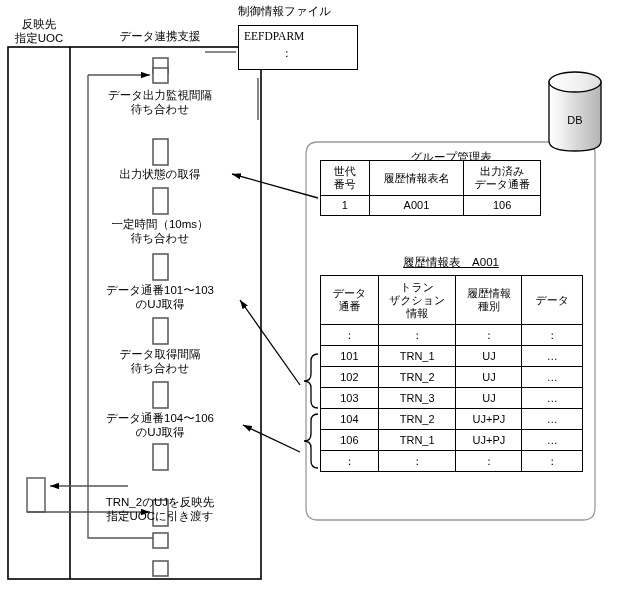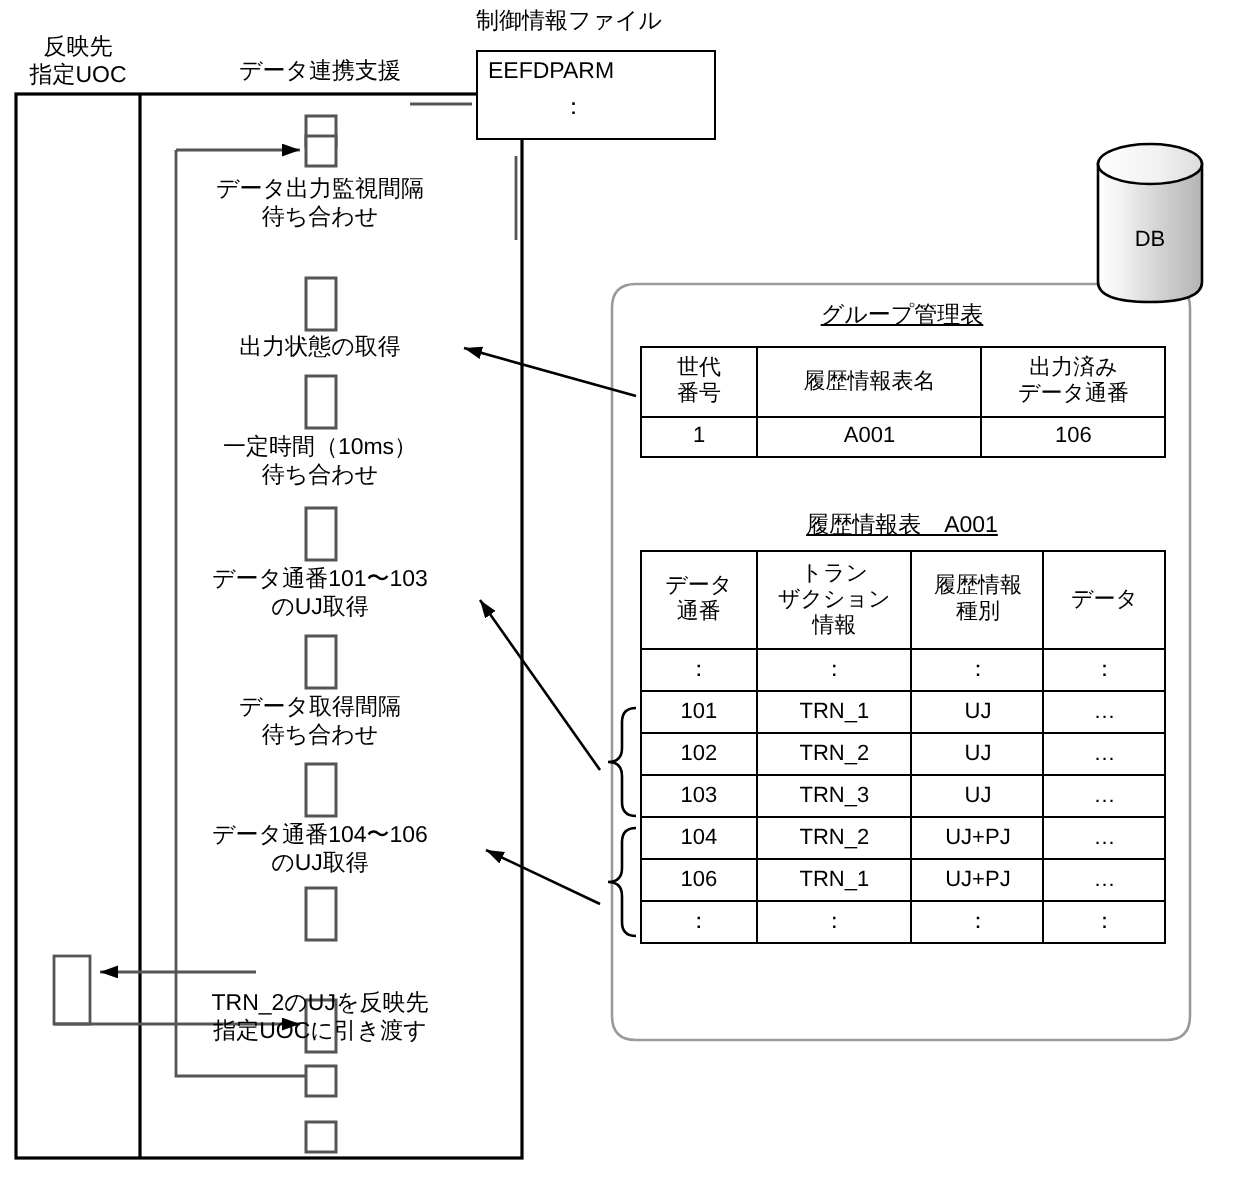--- a/index.html
+++ b/index.html
@@ -74,20 +74,21 @@
   .filebox {
     position: absolute;
     border: 1.6px solid #000;
     background: #fff;
     box-sizing: border-box;
   }
   .filebox .ftxt {
     position: absolute;
     font-size: 11.5px;
     white-space: pre;
+    font-family: Liberation Serif, serif;
   }
 </style>
 </head>
 <body>
 
 <div id="stage">
 
   <svg class="svg-layer" viewBox="0 0 623 596">
     <defs>
       <marker id="arrowFull" markerWidth="10" markerHeight="10" refX="9" refY="3.2" orient="auto" markerUnits="userSpaceOnUse">
@@ -194,21 +195,21 @@
   <div class="lbl ctr" style="left:160px; top:283px;">データ通番101〜103<br>のUJ取得</div>
 
   <div class="lbl ctr" style="left:160px; top:347px;">データ取得間隔<br>待ち合わせ</div>
 
   <div class="lbl ctr" style="left:160px; top:411px;">データ通番104〜106<br>のUJ取得</div>
 
   <div class="lbl ctr" style="left:160px; top:495px;">TRN_2のUJを反映先<br>指定UOCに引き渡す</div>
 
   <div class="tbl-title" style="left:451px; top:150px;">グループ管理表</div>
 
-  <table class="tbl" style="left:320px; top:173px; width:263px;border-radius:19px;">
+  <table class="tbl" style="left:320px; top:160px; width:221px;border-radius:19px;">
     <tbody>
         <tr>
       <td class="hd" style="width:58px; height:34px;">世代<br>番号</td>
       <td class="hd" style="width:113px;">履歴情報表名</td>
       <td class="hd" style="width:92px;">出力済み<br>データ通番</td>
     </tr>
     <tr>
       <td style="height:19px;">1</td>
       <td>A001</td>
       <td>106</td>

